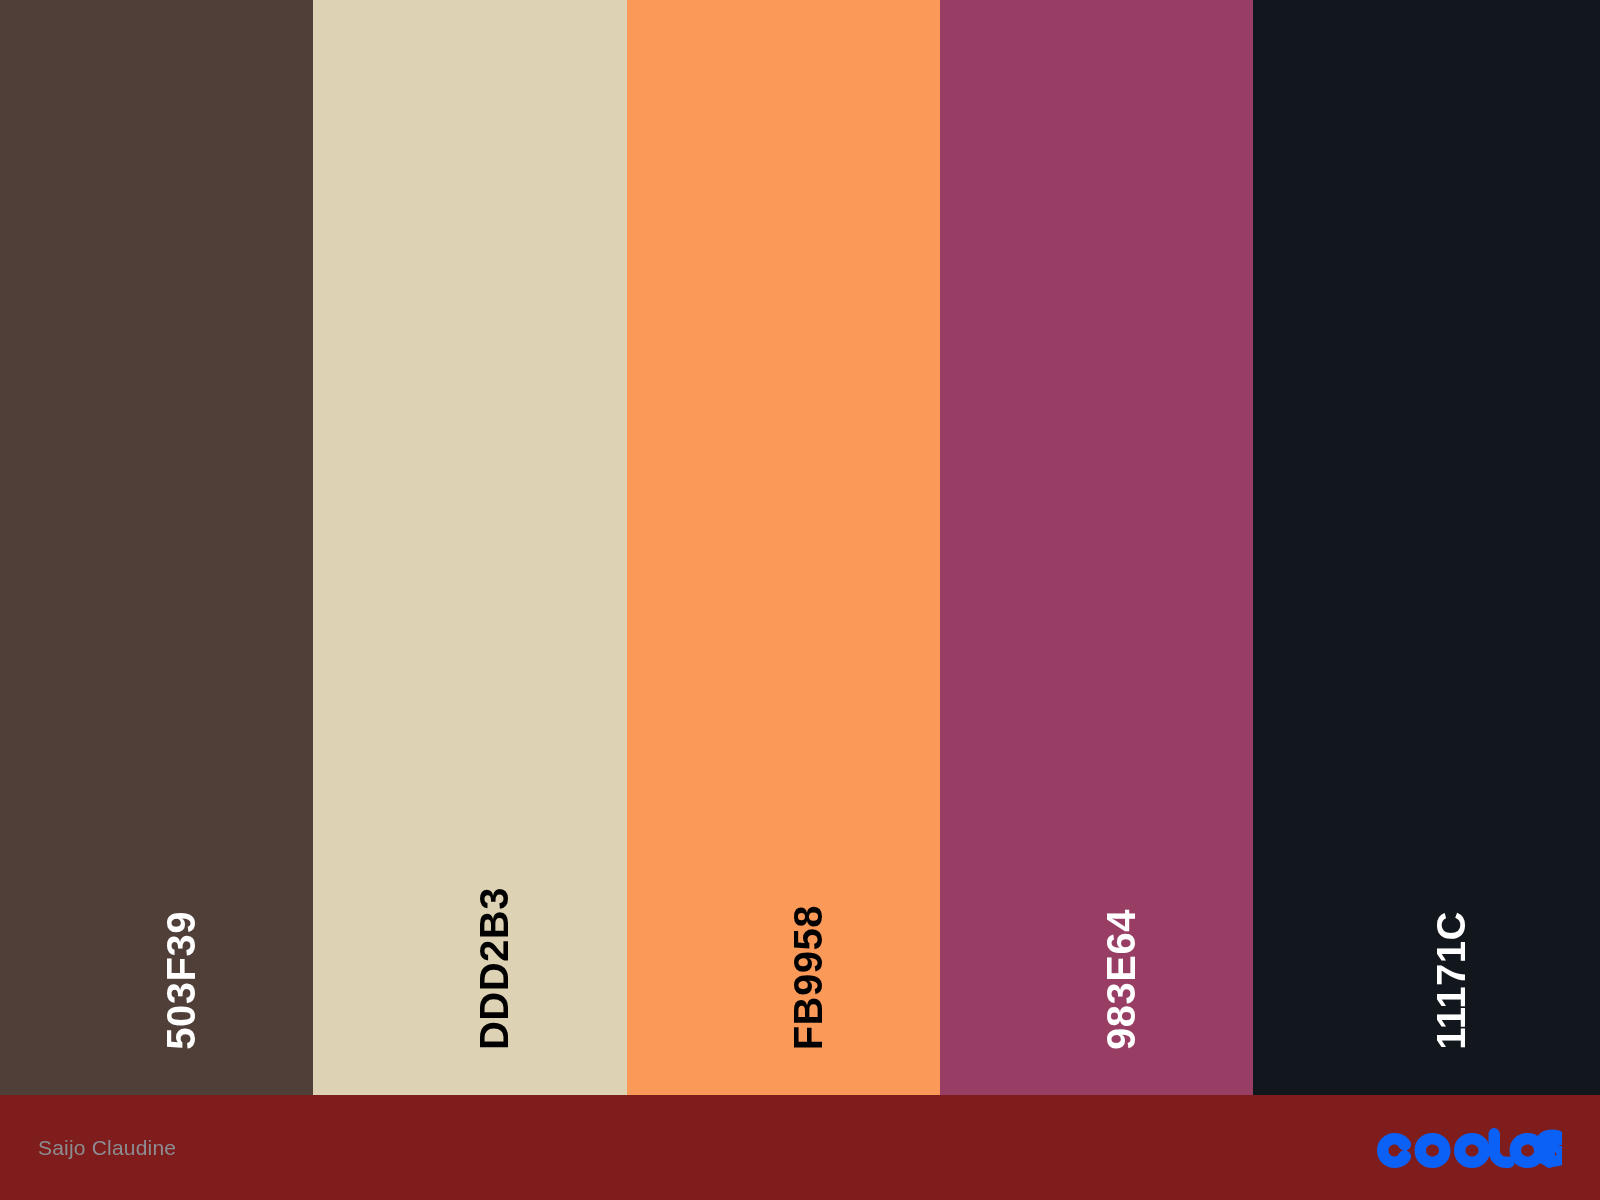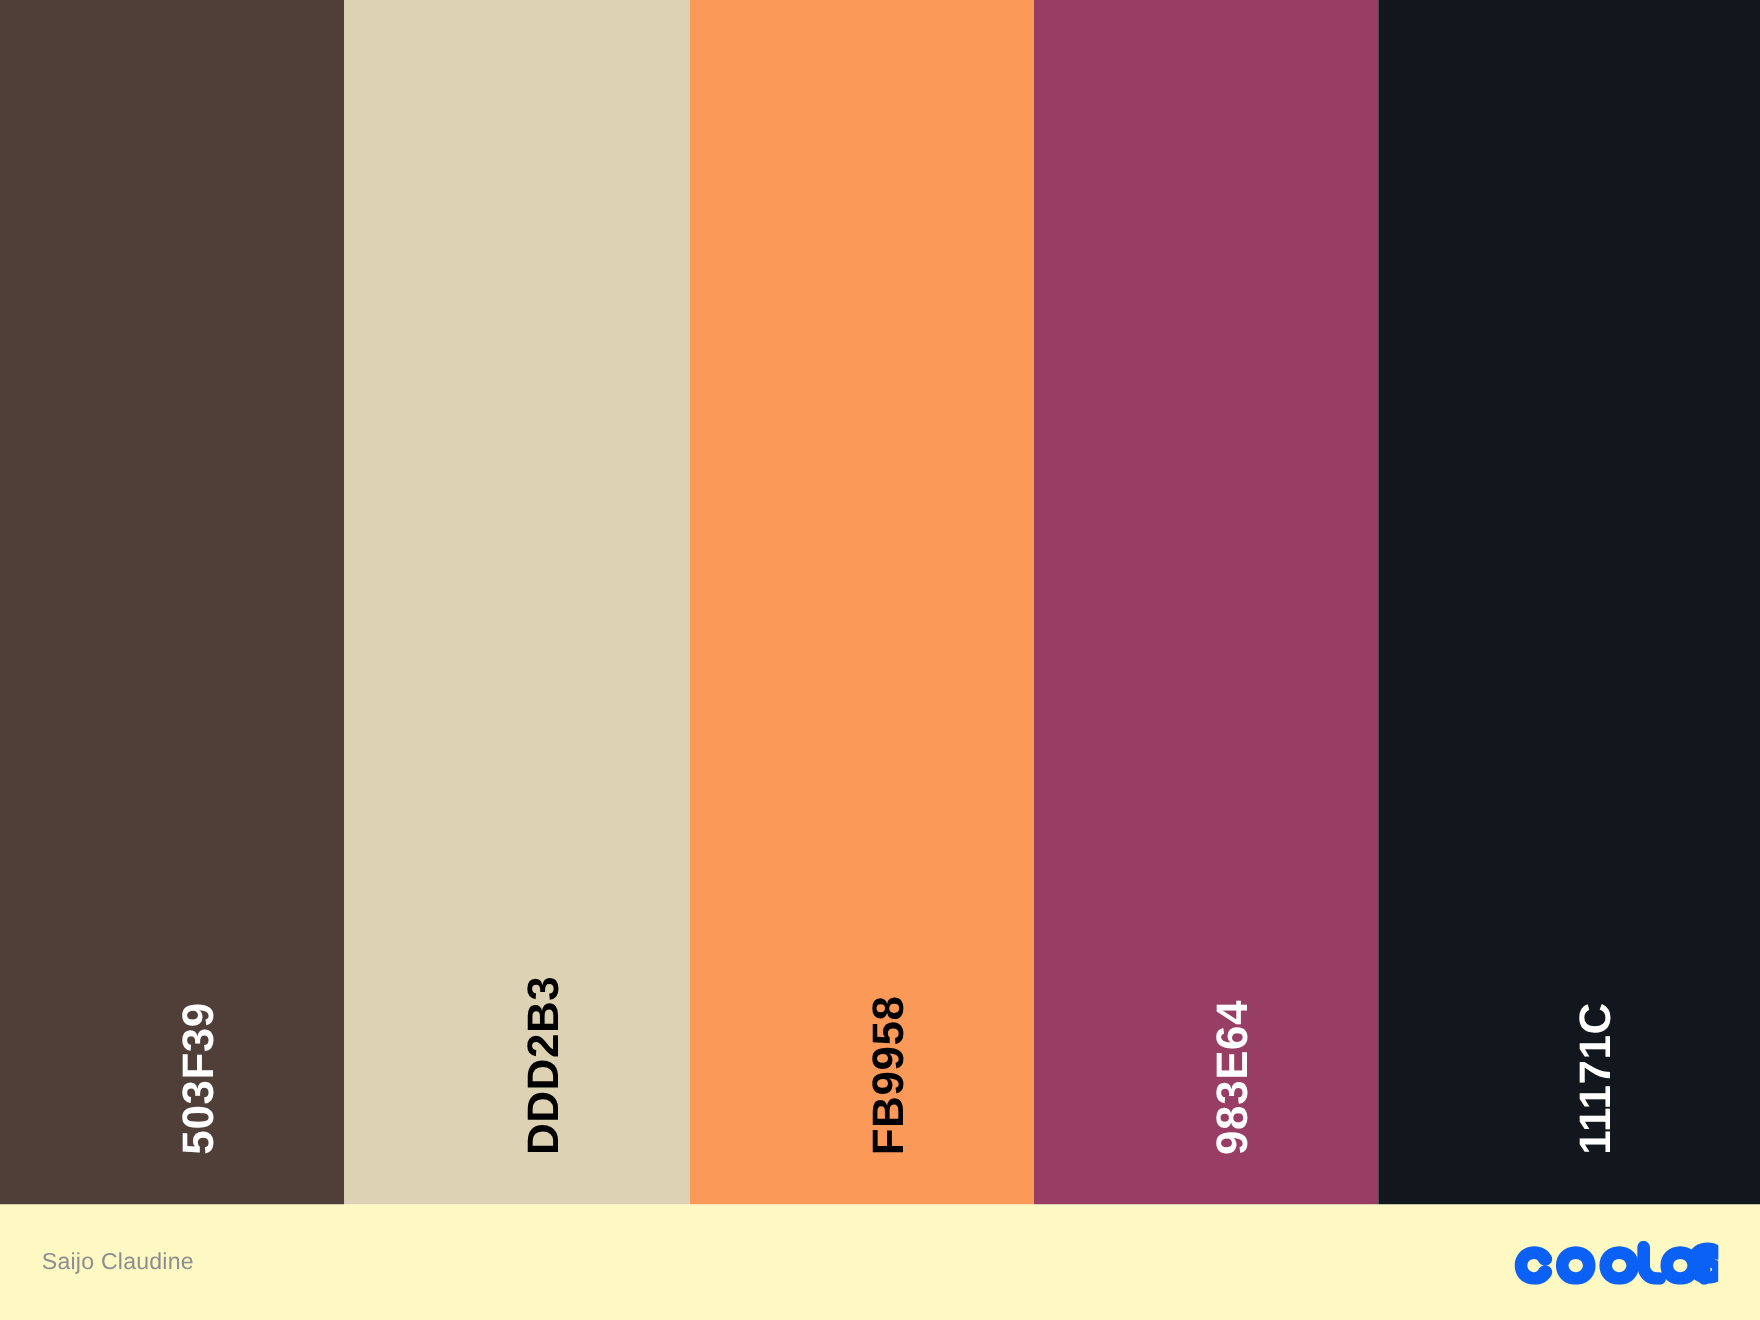--- a/index.html
+++ b/index.html
@@ -45,21 +45,21 @@
     white-space:nowrap;
     user-select:none;
   }
 
   
   .footer {
     position:relative;
     width:1600px;
     height:105px;
     flex:0 0 105px;
-    background:#fef9c3;
+    background:#7f1d1d;
     display:flex;
     align-items:center;
     justify-content:space-between;
     padding:0 38px 0 38px;
   }
   .footer-credit {
     font-family:"Liberation Sans", sans-serif;
     font-size:21px;
     color:#8d8d92;
     letter-spacing:0.2px;

